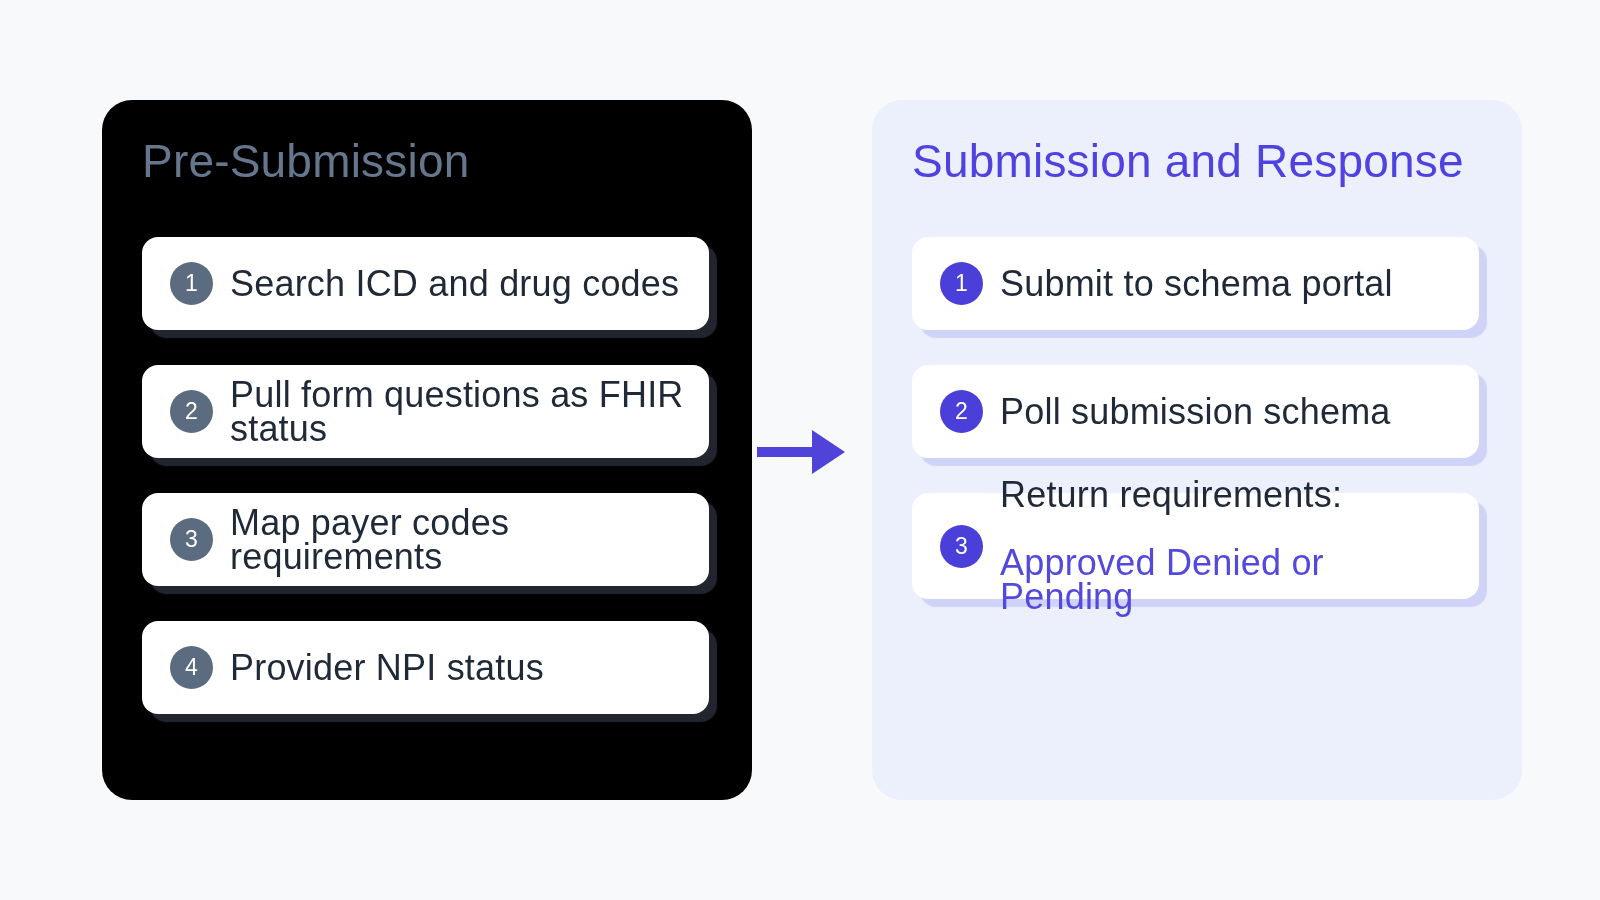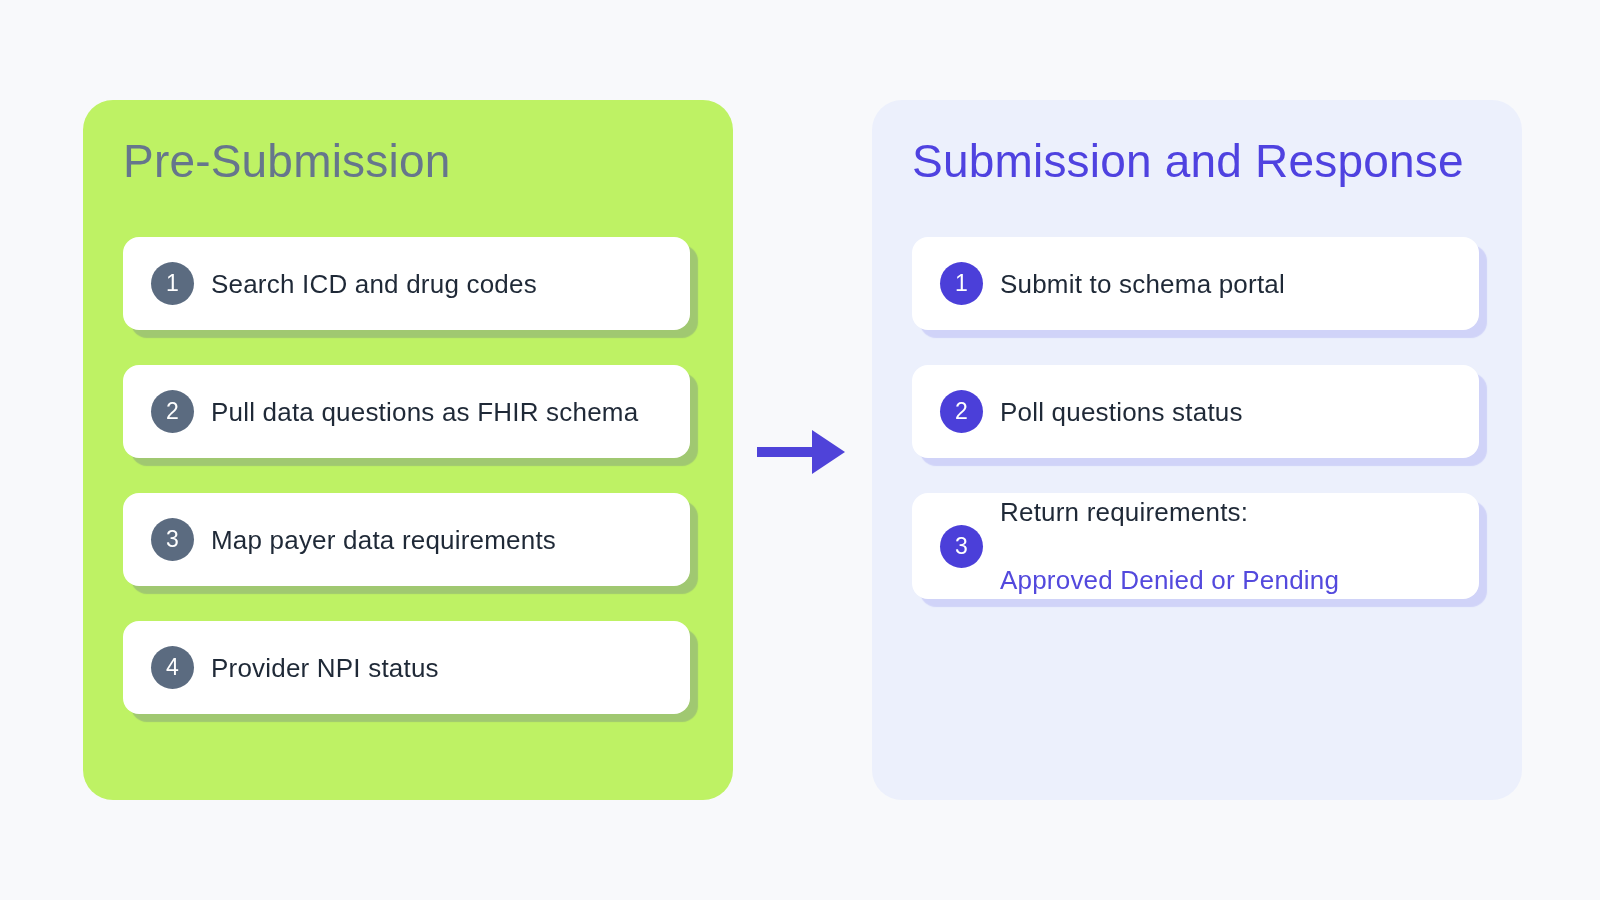--- a/index.html
+++ b/index.html
@@ -11,21 +11,21 @@
     overflow:hidden;
   }
   .panel{
     position:absolute;
     top:100px;
     width:650px;height:700px;
     border-radius:30px;
     box-sizing:border-box;
     padding:34px 40px 0 40px;
   }
-  .panel.pre{ left:83px;  background:#bef264; }
+  .panel.pre{ left:102px;  background:#000000; }
   .panel.sub{ left:872px;  background:#ecf0fc; }
 
   .panel-title{
     font-size:46px;
     line-height:55px;
     font-weight:400;
     margin:0 0 48px 0;
     white-space:nowrap;
     letter-spacing:0.2px;
   }
@@ -52,21 +52,21 @@
     flex:0 0 43px;
     display:flex;align-items:center;justify-content:center;
     color:#ffffff;
     font-size:23px;
     margin-right:17px;
   }
   .panel.pre .badge{ background:#5b6b80; }
   .panel.sub .badge{ background:#4b3fd9; }
 
   .step-text{
-    font-size:26px;
+    font-size:36px;
     line-height:34px;
     color:#1f2937;
     letter-spacing:0.2px;
   }
   .step-text .sub-line{ color:#5349dd; display:block;margin-top:34px; }
 
   .flow-arrow{
     position:absolute;
     left:757px; top:430px;
     width:88px; height:44px;
@@ -78,26 +78,26 @@
 <section class="panel pre">
   <h2 class="panel-title">Pre-Submission</h2>
 
   <div class="card">
     <span class="badge">1</span>
     <span class="step-text">Search ICD and drug codes</span>
   </div>
 
   <div class="card">
     <span class="badge">2</span>
-    <span class="step-text">Pull data questions as FHIR schema</span>
+    <span class="step-text">Pull form questions as FHIR status</span>
   </div>
 
   <div class="card">
     <span class="badge">3</span>
-    <span class="step-text">Map payer data requirements</span>
+    <span class="step-text">Map payer codes requirements</span>
   </div>
 
   <div class="card">
     <span class="badge">4</span>
     <span class="step-text">Provider NPI status</span>
   </div>
 </section>
 
 <svg class="flow-arrow" viewBox="0 0 88 44" aria-hidden="true">
   <rect x="0" y="17" width="58" height="10" fill="#4f43d9"></rect>
@@ -107,21 +107,21 @@
 <section class="panel sub">
   <h2 class="panel-title">Submission and Response</h2>
 
   <div class="card">
     <span class="badge">1</span>
     <span class="step-text">Submit to schema portal</span>
   </div>
 
   <div class="card">
     <span class="badge">2</span>
-    <span class="step-text">Poll questions status</span>
+    <span class="step-text">Poll submission schema</span>
   </div>
 
   <div class="card tall">
     <span class="badge">3</span>
     <span class="step-text">
       <span>Return requirements:</span>
       <span class="sub-line">Approved Denied or Pending</span>
     </span>
   </div>
 </section>

